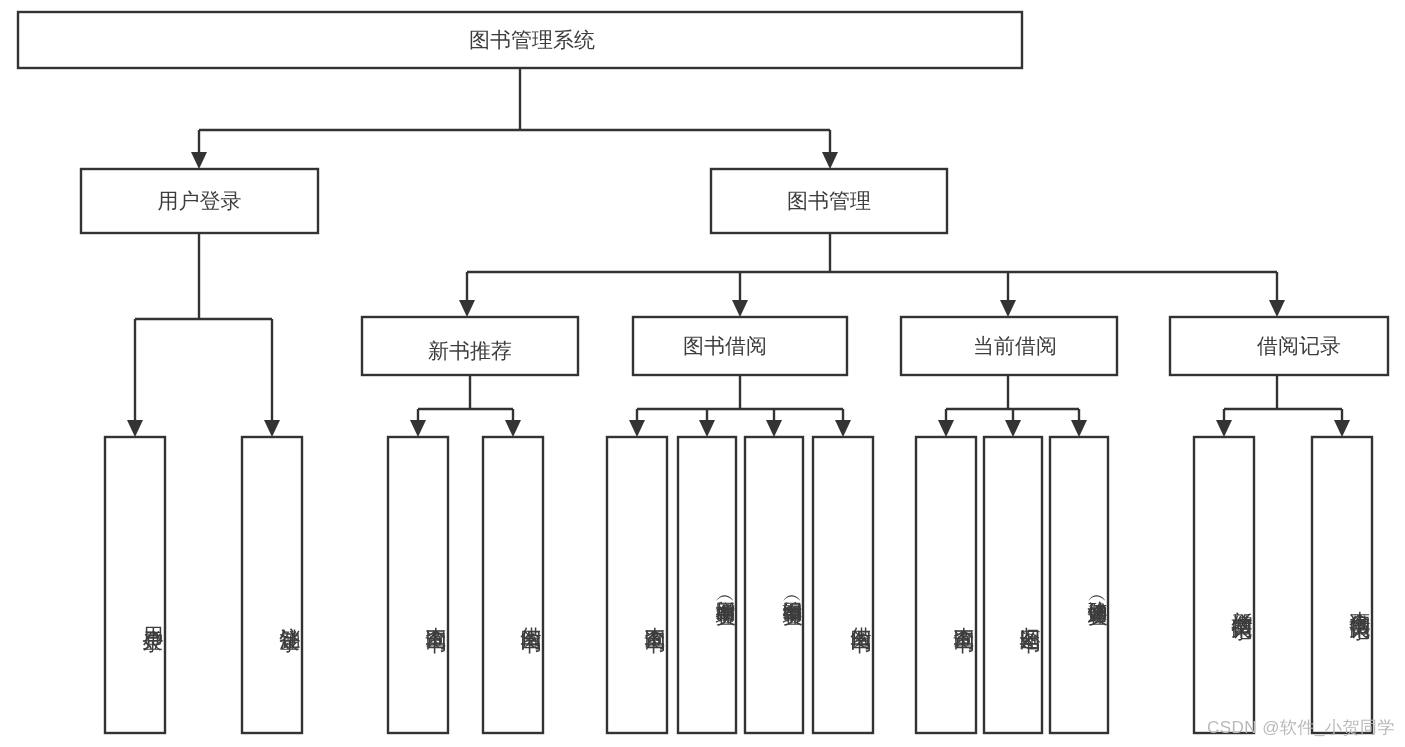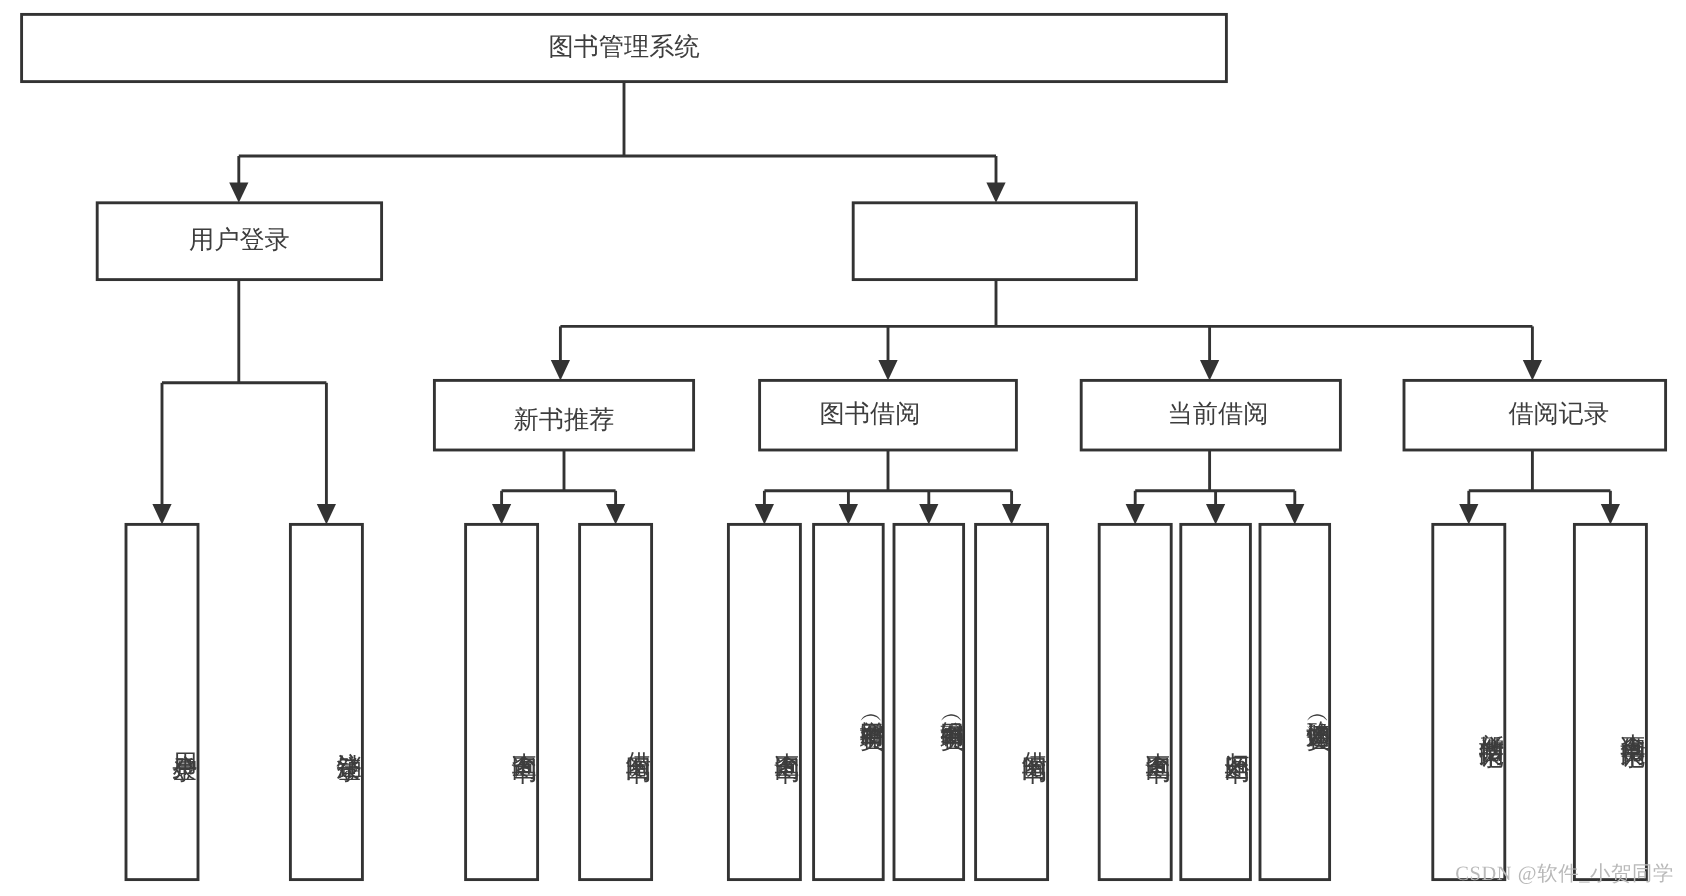--- a/index.html
+++ b/index.html
@@ -65,21 +65,21 @@
   .lbl-v.tall {
     font-size: 19.5px;
     letter-spacing: 1px;
   }
   .watermark {
     position: absolute;
     right: 10px;
     bottom: 8px;
     font-size: 17px;
     color: #b9b9b9;
-    font-family: Liberation Serif, serif;
+    font-family: Liberation Sans, sans-serif;
     white-space: nowrap;
     letter-spacing: 0.5px;
   }
 </style>
 </head>
 <body>
 
 <div id="diagram-root">
 
   <svg id="flow-svg" viewBox="0 0 1405 747">
@@ -165,23 +165,24 @@
     <polygon class="arrow-head" points="1071,420 1087,420 1079,437"></polygon>
 
     <path class="conn" d="M 1277 375 L 1277 409"></path>
     <path class="conn" d="M 1224 409 L 1342 409"></path>
     <path class="conn" d="M 1224 409 L 1224 422"></path>
     <path class="conn" d="M 1342 409 L 1342 422"></path>
     <polygon class="arrow-head" points="1216,420 1232,420 1224,437"></polygon>
     <polygon class="arrow-head" points="1334,420 1350,420 1342,437"></polygon>
   </svg>
 
-  <div class="node-label lbl-h" style="left:18px; top:12px; width:1004px; height:56px;">图书管理系统</div>
+  <div class="node-label lbl-h" style="left:18px; top:12px; width:1004px; height:56px;padding-left:12px;">图书管理系统</div>
 
   <div class="node-label lbl-h" style="left:81px; top:169px; width:237px; height:64px;">用户登录</div>
+  <div class="node-label lbl-h" style="left:711px; top:169px; width:236px; height:64px;">图书管理</div>
 
   <div class="node-label lbl-h" style="left:362px; top:317px; width:216px; height:68px;">新书推荐</div>
   <div class="node-label lbl-h" style="left:633px; top:317px; width:184px; height:58px;">图书借阅</div>
   <div class="node-label lbl-h" style="left:901px; top:317px; width:228px; height:58px;">当前借阅</div>
   <div class="node-label lbl-h" style="left:1170px; top:317px; width:218px; height:58px;padding-left:20px;">借阅记录</div>
 
   <div class="node-label lbl-v" style="left:105px; top:437px; width:60px; height:296px; padding-top:58px;">用户登录</div>
   <div class="node-label lbl-v" style="left:242px; top:437px; width:60px; height:296px; padding-top:58px;">注销登录</div>
 
   <div class="node-label lbl-v" style="left:388px; top:437px; width:60px; height:296px; padding-top:58px;">查询图书</div>

